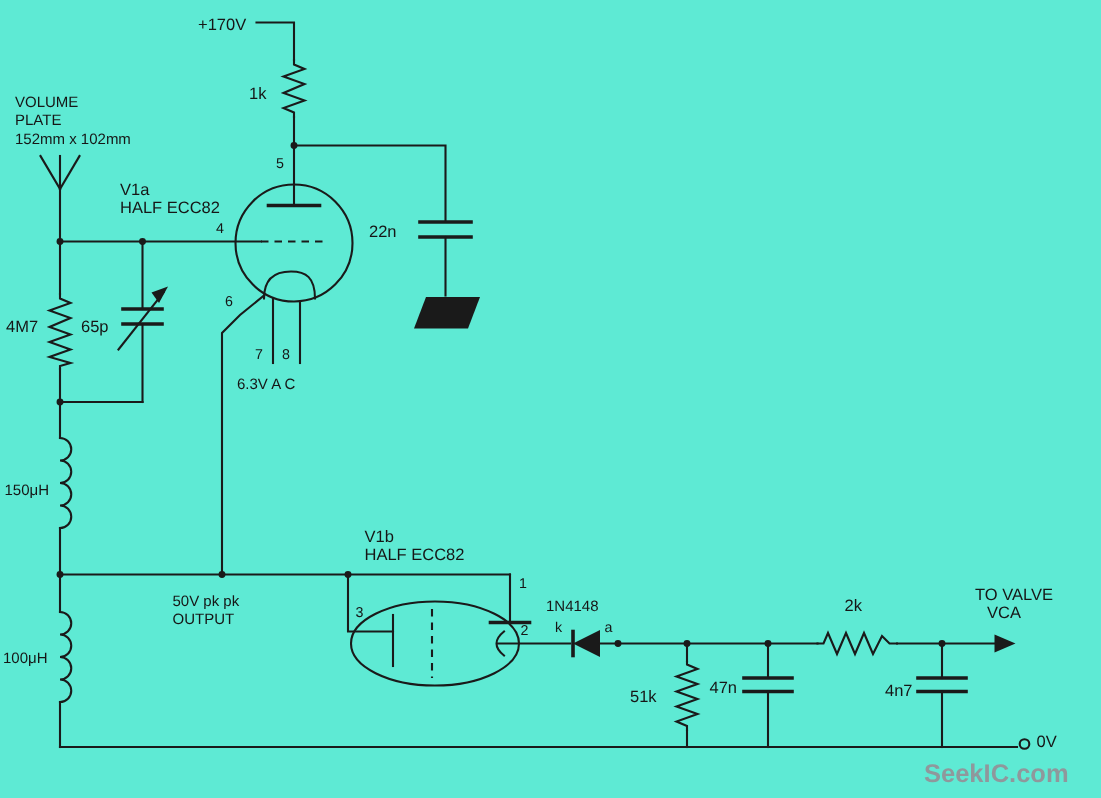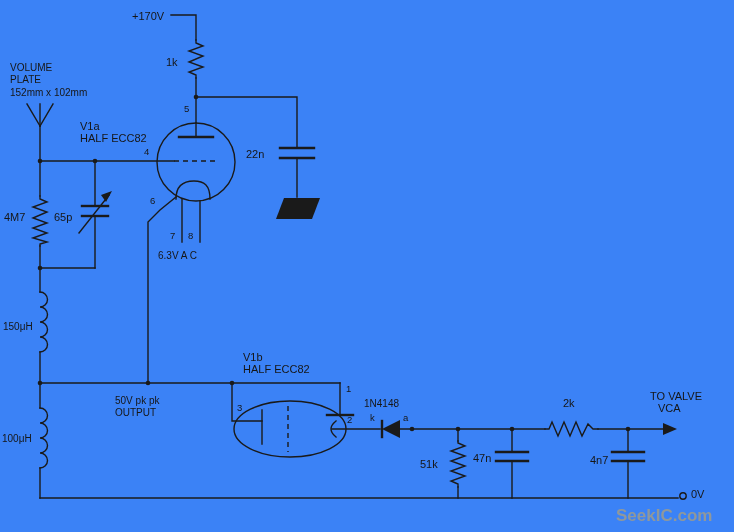--- a/index.html
+++ b/index.html
@@ -1,18 +1,18 @@
 <!DOCTYPE html>
 <html><head>
 <meta charset="utf-8">
 <style>
   html,body { margin:0; padding:0; background:#e8e8e8; }
   #stage {
     position:relative; width:734px; height:532px;
-    background:#3b82f6; overflow:hidden;
+    background:#5eead4; overflow:hidden;
     font-family:"Liberation Sans", sans-serif;
   }
   svg { position:absolute; left:0; top:0; }
   .w  { stroke:#1a1a1a; stroke-width:1.4; fill:none; stroke-linecap:square; }
   .w2 { stroke:#1a1a1a; stroke-width:2.4; fill:none; stroke-linecap:square; }
   .dash { stroke:#1a1a1a; stroke-width:1.4; fill:none; stroke-dasharray:5,4; }
   .fillink { fill:#1a1a1a; stroke:none; }
   .lbl { fill:#161616; font-family:"Liberation Sans", sans-serif; font-size:11px; }
   .pin { fill:#161616; font-family:"Liberation Sans", sans-serif; font-size:9.5px; }
   .small { font-size:10px; }

